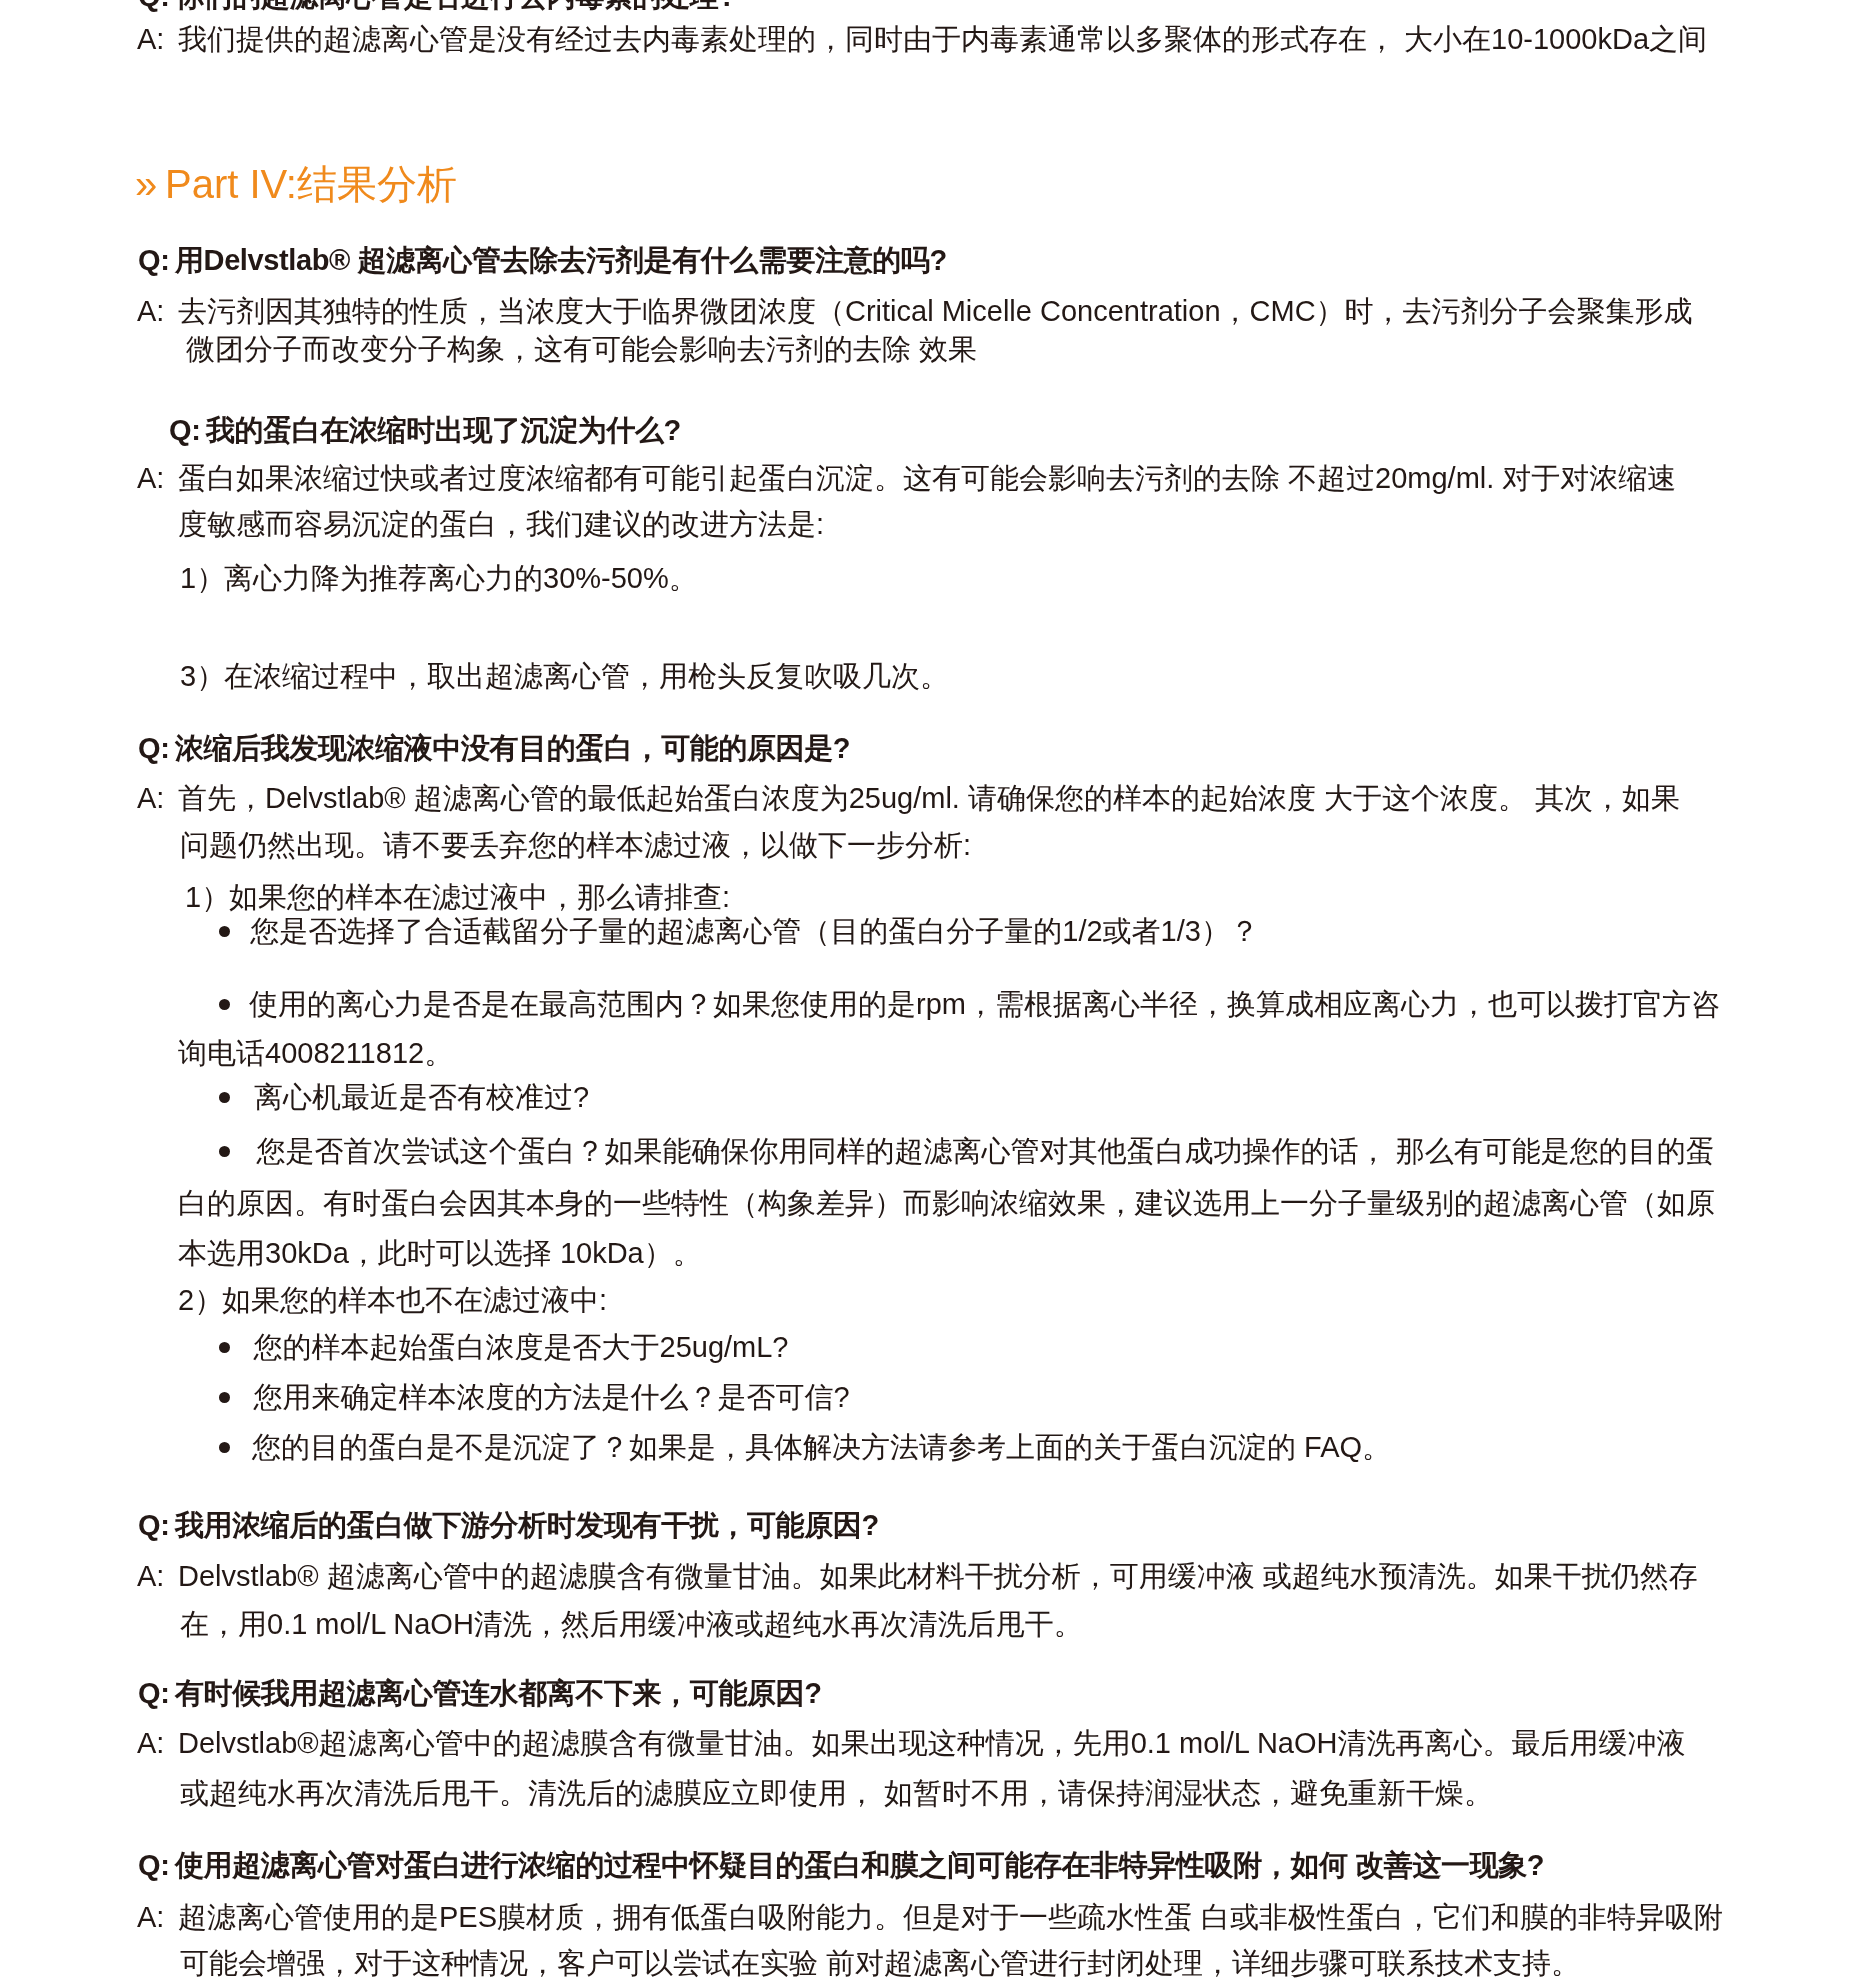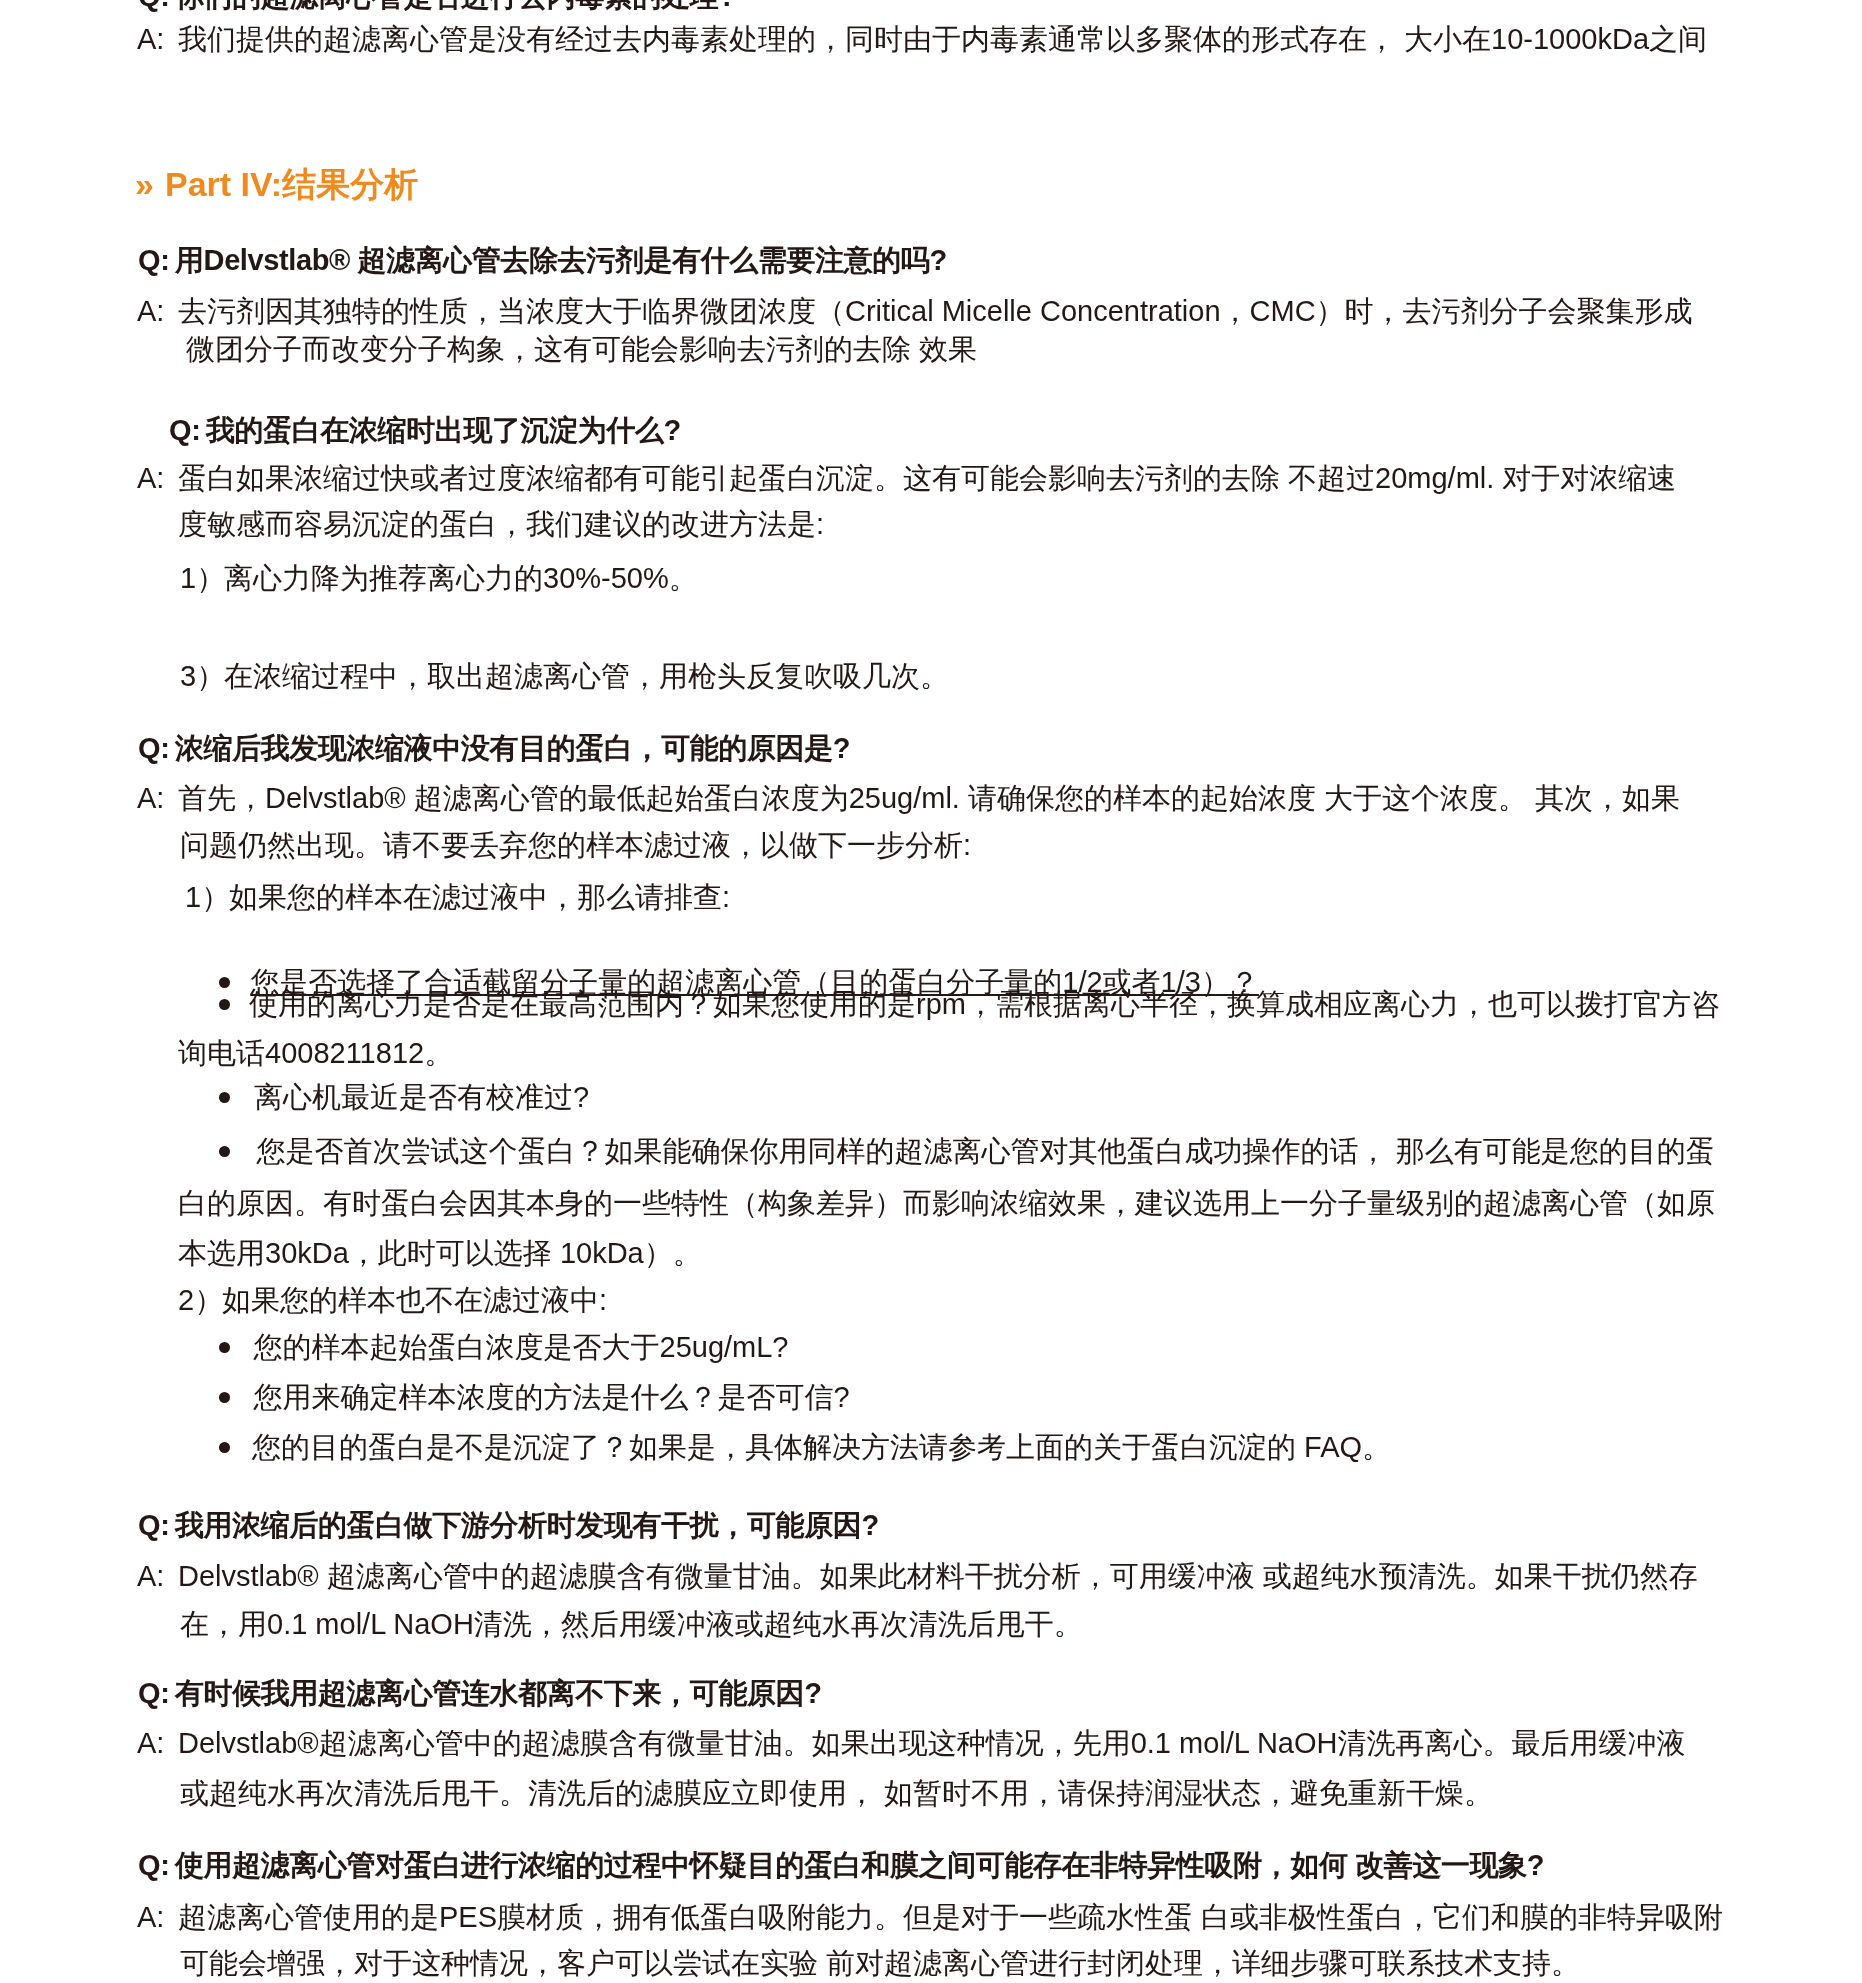--- a/index.html
+++ b/index.html
@@ -19,25 +19,24 @@
     line-height: 39px;
     height: 39px;
   }
   .q { font-weight: 700; letter-spacing: -0.4px; }
   .lbl-q { display: inline-block; width: 37px; }
   .lbl-a { display: inline-block; width: 41px; }
   .lbl-n { display: inline-block; width: 44px; }
   .heading {
     position: absolute;
     white-space: nowrap;
-    font-size: 34px;
+    font-size: 40px;
     line-height: 42px;
     height: 42px;
     color: #f08a1c;
-    font-weight: bold;
   }
   .heading .marker { display: inline-block; width: 30px; }
   .dot {
     display: inline-block;
     width: 11px;
     height: 11px;
     border-radius: 50%;
     background: #231815;
     vertical-align: middle;
     position: relative;
@@ -87,21 +86,21 @@
   </div>
   <div class="line" style="left:137px;top:779px;">
     <span class="lbl-a">A:</span><span>首先，Delvstlab® 超滤离心管的最低起始蛋白浓度为25ug/ml. 请确保您的样本的起始浓度 大于这个浓度。 其次，如果</span>
   </div>
   <div class="line" style="left:180px;top:826px;">问题仍然出现。请不要丢弃您的样本滤过液，以做下一步分析:</div>
 
   <div class="line" style="left:185px;top:878px;">
     <span class="lbl-n">1）</span><span>如果您的样本在滤过液中，那么请排查:</span>
   </div>
 
-  <div class="line" style="left:219px;top:963px;text-decoration:underline;">
+  <div class="line" style="left:219px;top:912px;">
     <span class="dot"></span><span style="margin-left:20.3px;">您是否选择了合适截留分子量的超滤离心管（目的蛋白分子量的1/2或者1/3）？</span>
   </div>
   <div class="line" style="left:219px;top:985px;">
     <span class="dot"></span><span style="margin-left:19px;">使用的离心力是否是在最高范围内？如果您使用的是rpm，需根据离心半径，换算成相应离心力，也可以拨打官方咨</span>
   </div>
   <div class="line" style="left:178px;top:1034px;">询电话4008211812。</div>
   <div class="line" style="left:219px;top:1078px;">
     <span class="dot"></span><span style="margin-left:24px;">离心机最近是否有校准过?</span>
   </div>
   <div class="line" style="left:219px;top:1132px;">

